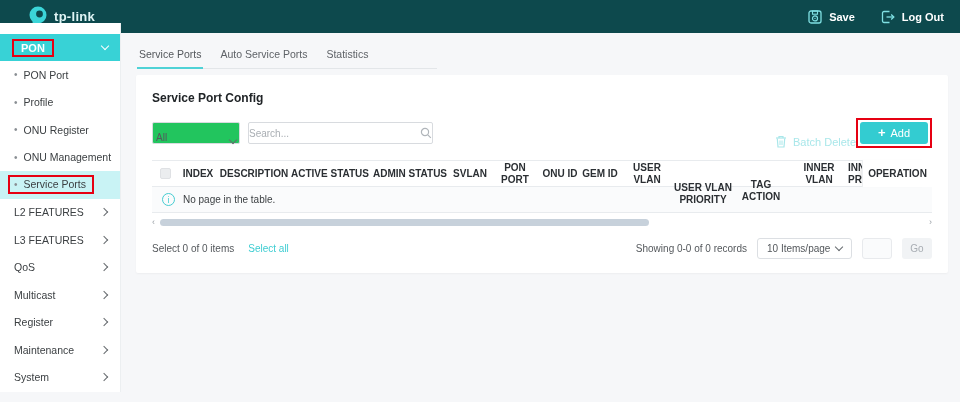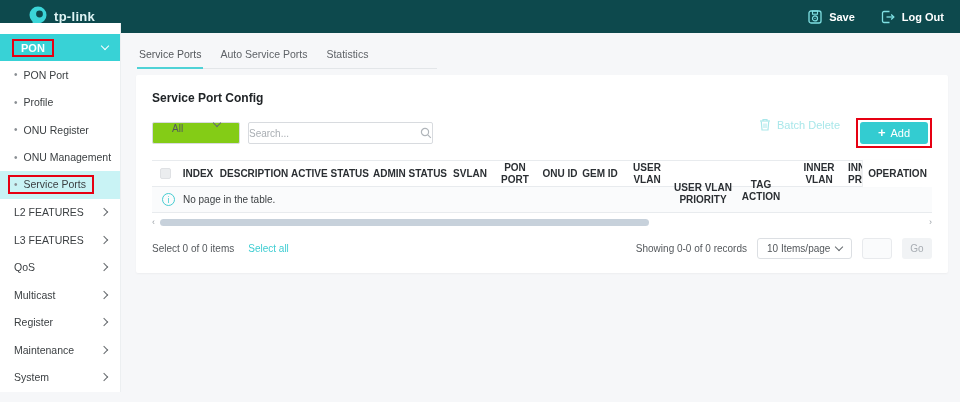--- a/index.html
+++ b/index.html
@@ -45,28 +45,28 @@
     border-bottom:1px solid #e3e6e9; padding-bottom:0; }
   .tab { font-size:10.5px; color:#5f6368; padding:8px 2px 7px 2px; cursor:pointer; }
   .tab.active { color:#54585c; border-bottom:2px solid #4fd2d6; margin-bottom:-1px; }
 
   .card { margin:6px 12px 0 16px; background:#ffffff; border-radius:2px;
     box-shadow:0 1px 2px rgba(0,0,0,.04); padding:16px 16px 14px 16px; position:relative; }
   .card-title { font-size:12px; font-weight:bold; color:#202427; }
 
   .filter-row { margin-top:13px; display:flex; align-items:center; }
   .dropdown { width:88px; height:22px; border:1px solid #d8dbdf; border-radius:2px;
-    display:flex; align-items:flex-start; justify-content:space-between; padding:0 19px;
-    font-size:10px; color:#54585c; background:#84cc16; cursor:pointer; }
+    display:flex; align-items:flex-end; justify-content:space-between; padding:0 3px;
+    font-size:10px; color:#54585c; background:#22c55e; cursor:pointer; }
   .search-box { margin-left:8px; width:185px; height:22px; border:1px solid #d8dbdf;
     border-radius:2px; display:flex; align-items:center; background:#fff; padding:0 0; }
   .search-box input { border:none; outline:none; flex:1; font-size:10px; color:#54585c;
     font-family:"Liberation Sans", sans-serif; }
   .search-box input::placeholder { color:#a9aeb3; }
-  .filter-right { margin-left:auto; display:flex; align-items:flex-start; gap:16px; }
+  .filter-right { margin-left:auto; display:flex; align-items:flex-end; }
   .batch-delete { display:flex; align-items:center; gap:6px; color:#a9e7ea; font-size:11px;
     cursor:default; }
   .add-wrap { border:2px solid #e60012; padding:2px; }
   .add-btn { width:68px; height:22px; background:#33ccd1; border:none; border-radius:3px;
     color:#ffffff; font-size:11px; display:flex; align-items:center; justify-content:center;
     gap:5px; cursor:pointer; font-family:"Liberation Sans", sans-serif; }
   .add-btn .plus { font-size:13px; font-weight:bold; margin-top:-1px; }
 
   
   .thead { margin-top:12px; border-top:1px solid #e8ebee; border-bottom:1px solid #e8ebee;

